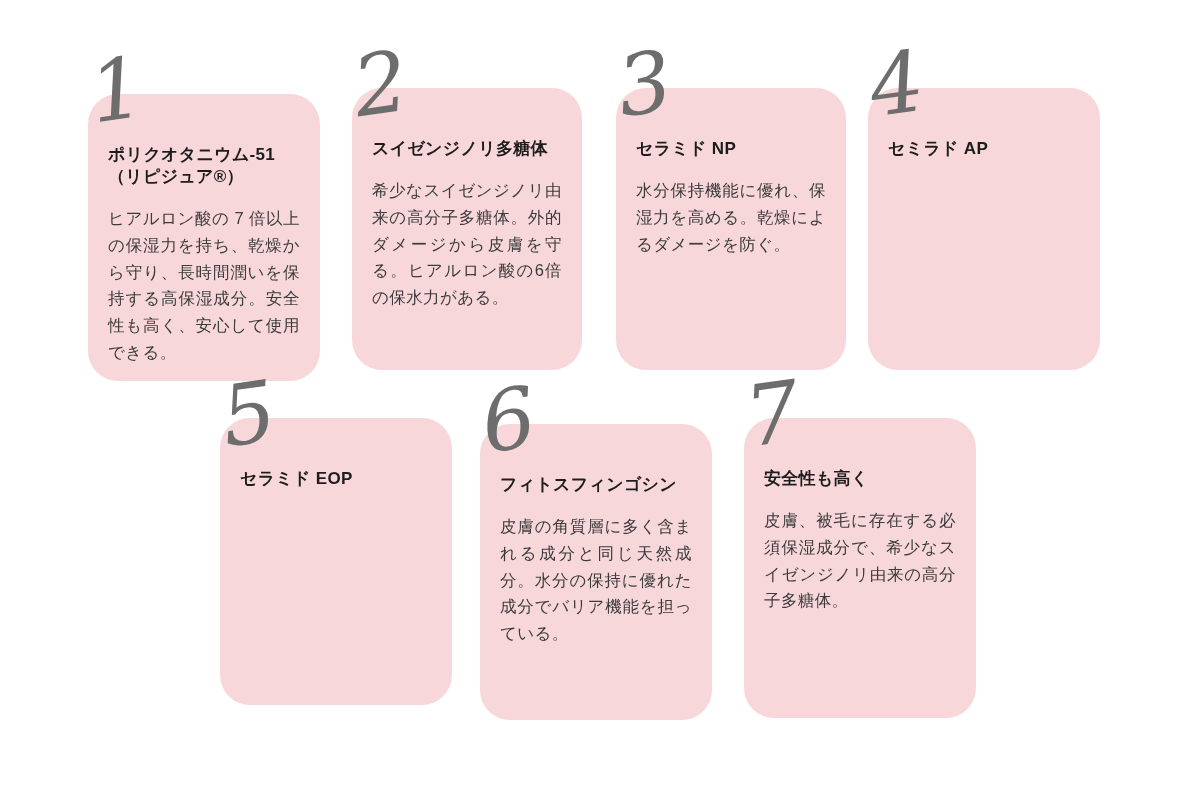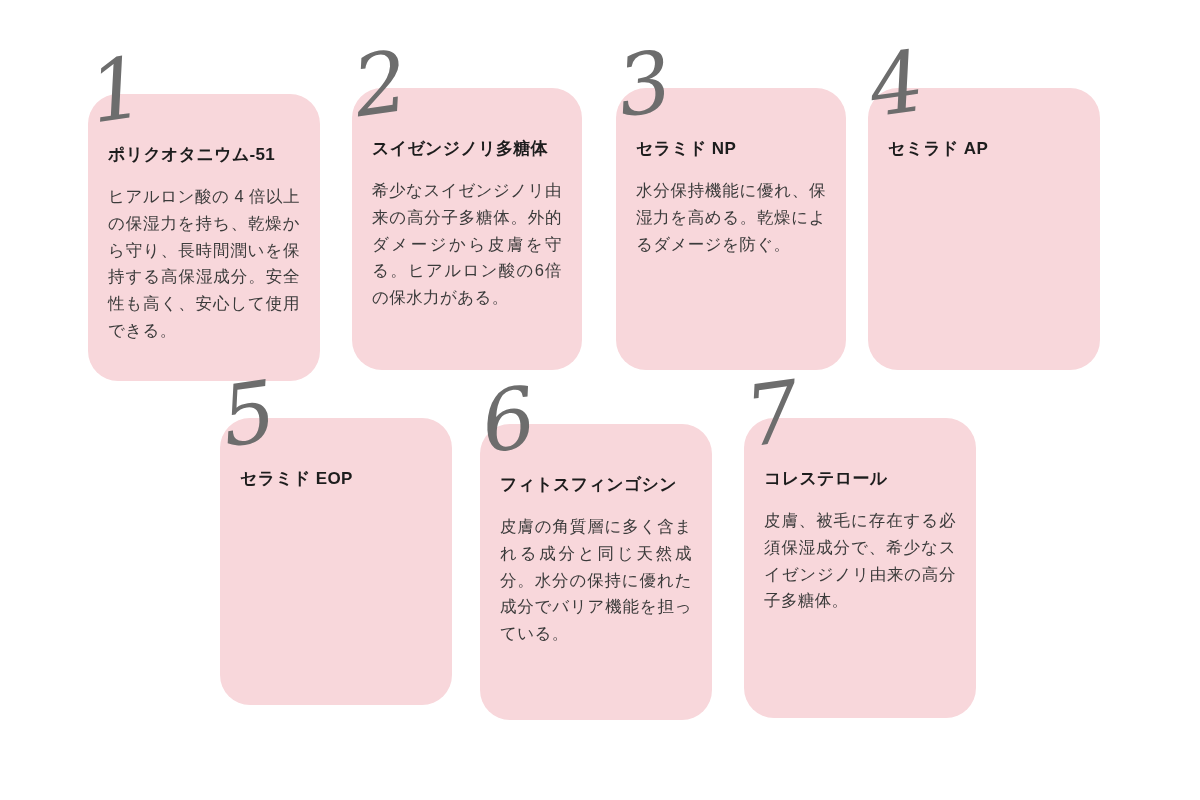--- a/index.html
+++ b/index.html
@@ -64,22 +64,23 @@
 </style>
 </head>
 <body>
 
 <div class="canvas">
 
   <div class="card card-1">
     <span class="num">1</span>
     <h3 class="title">
       <span class="t1">ポリクオタニウム-51</span>
+      <span class="t2">（リピジュア®）</span>
     </h3>
-    <p class="body">ヒアルロン酸の 4 倍以上の保湿力を持ち、乾燥から守り、長時間潤いを保持する高保湿成分。安全性も高く、安心して使用できる。</p>
+    <p class="body">ヒアルロン酸の 7 倍以上の保湿力を持ち、乾燥から守り、長時間潤いを保持する高保湿成分。安全性も高く、安心して使用できる。</p>
   </div>
 
   <div class="card card-2">
     <span class="num">2</span>
     <h3 class="title">
       <span class="t1">スイゼンジノリ多糖体</span>
       <span class="t2"></span>
     </h3>
     <p class="body">希少なスイゼンジノリ由来の高分子多糖体。外的ダメージから皮膚を守る。ヒアルロン酸の6倍の保水力がある。</p>
   </div>
@@ -114,19 +115,19 @@
     <h3 class="title">
       <span class="t1">フィトスフィンゴシン</span>
       <span class="t2"></span>
     </h3>
     <p class="body">皮膚の角質層に多く含まれる成分と同じ天然成分。水分の保持に優れた成分でバリア機能を担っている。</p>
   </div>
 
   <div class="card card-7">
     <span class="num">7</span>
     <h3 class="title">
-      <span class="t1">コレステロール</span>
+      <span class="t1">安全性も高く</span>
       <span class="t2"></span>
     </h3>
     <p class="body">皮膚、被毛に存在する必須保湿成分で、希少なスイゼンジノリ由来の高分子多糖体。</p>
   </div>
 
 </div>
 
 </body></html>

